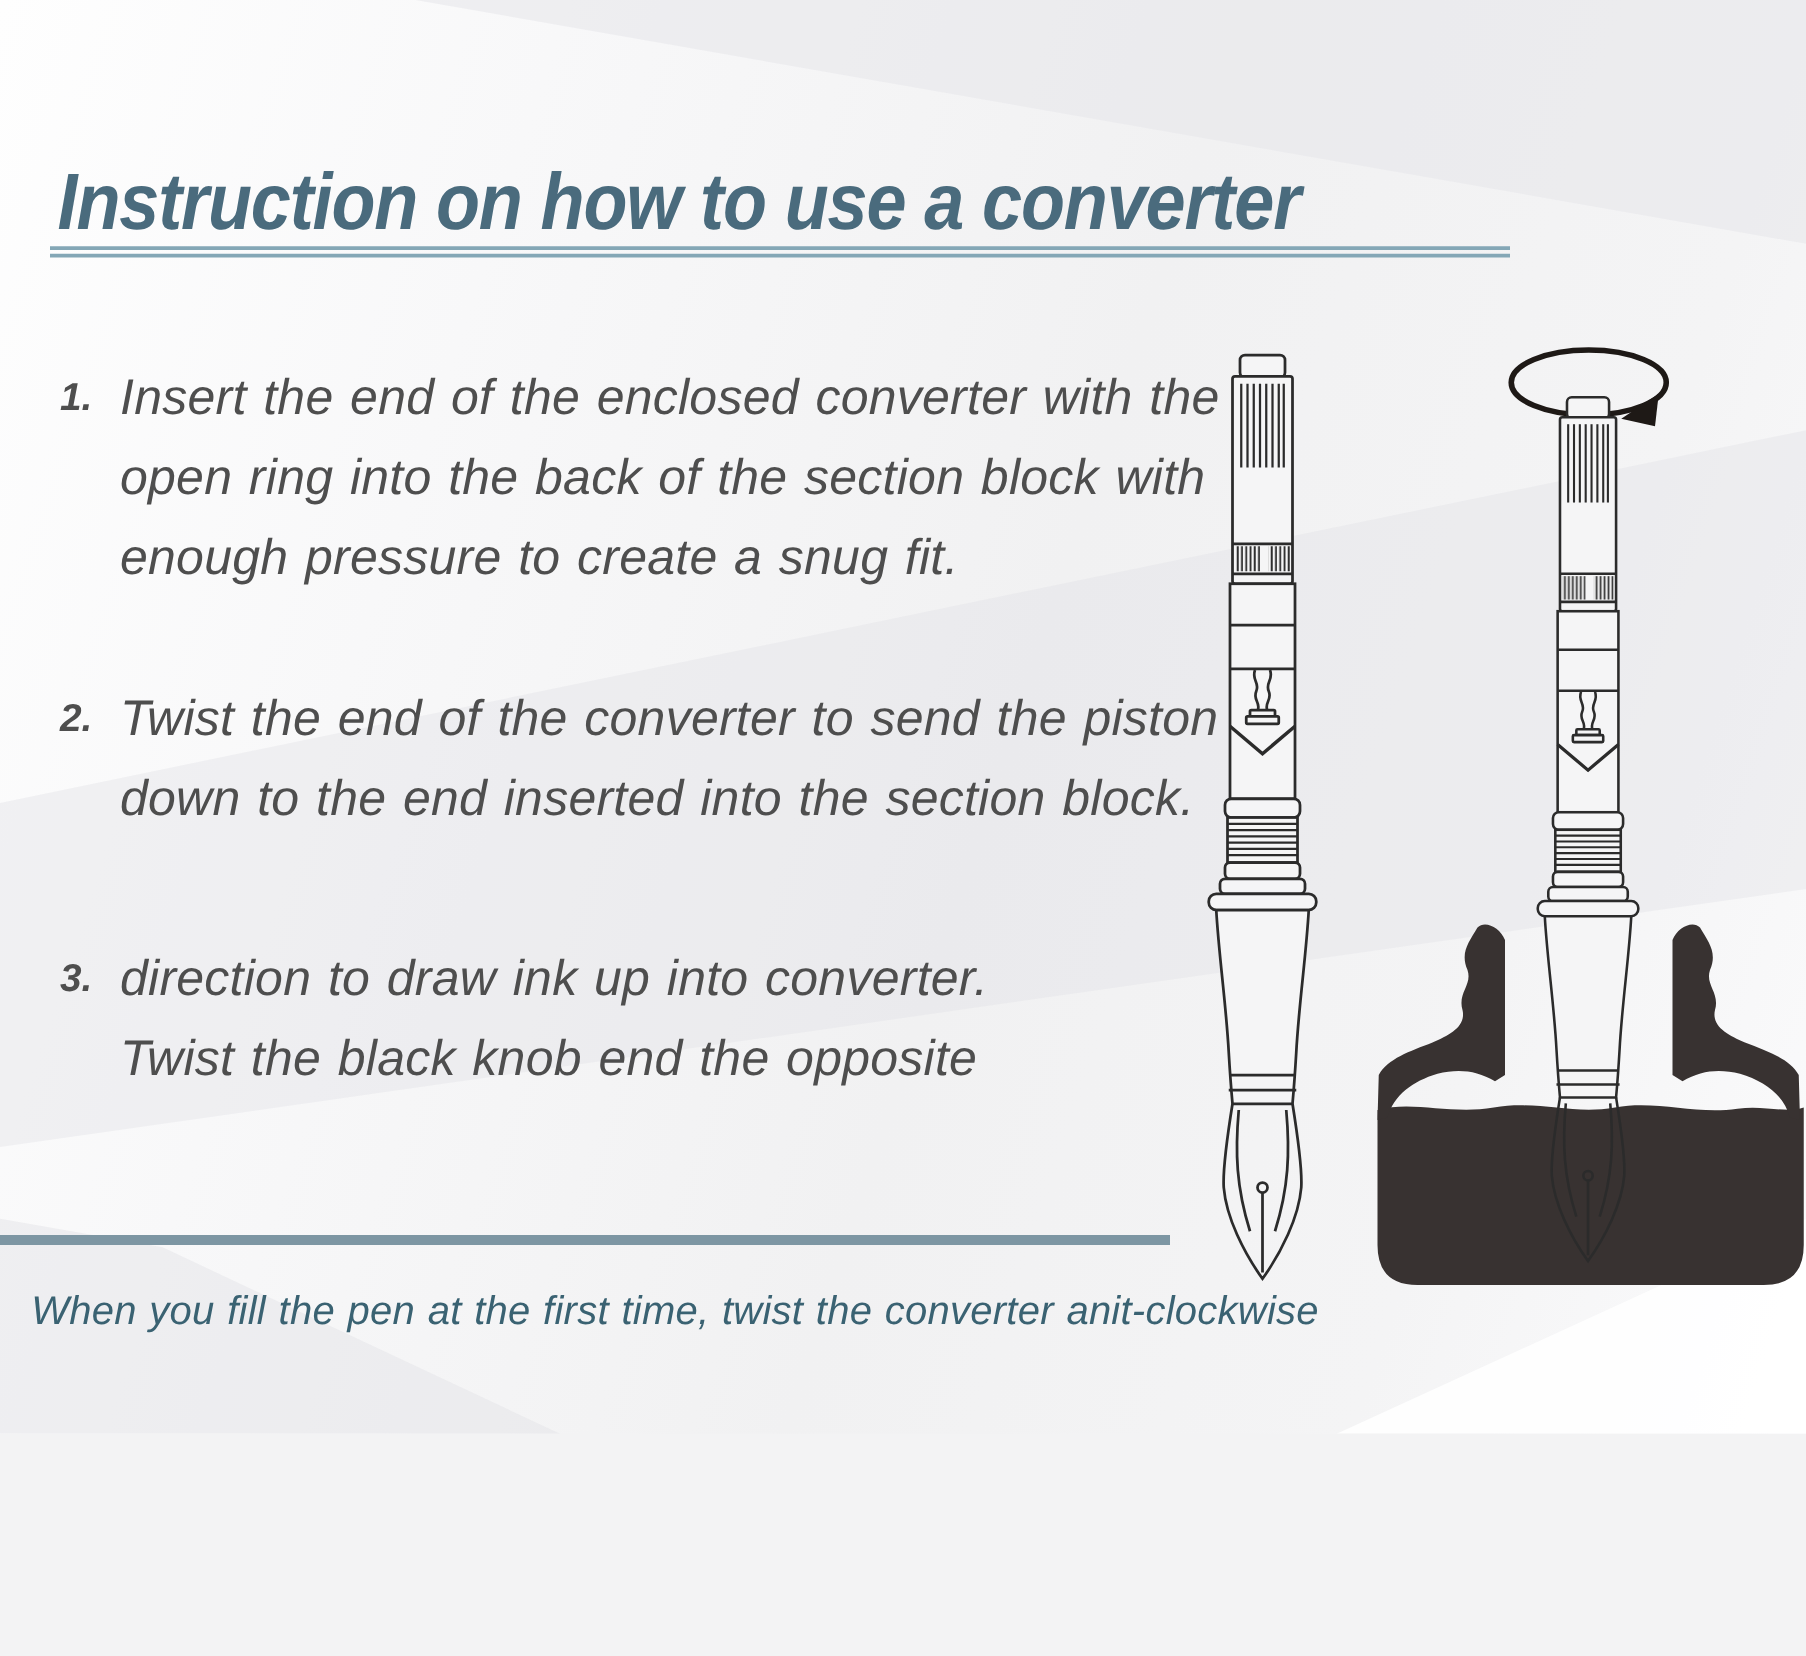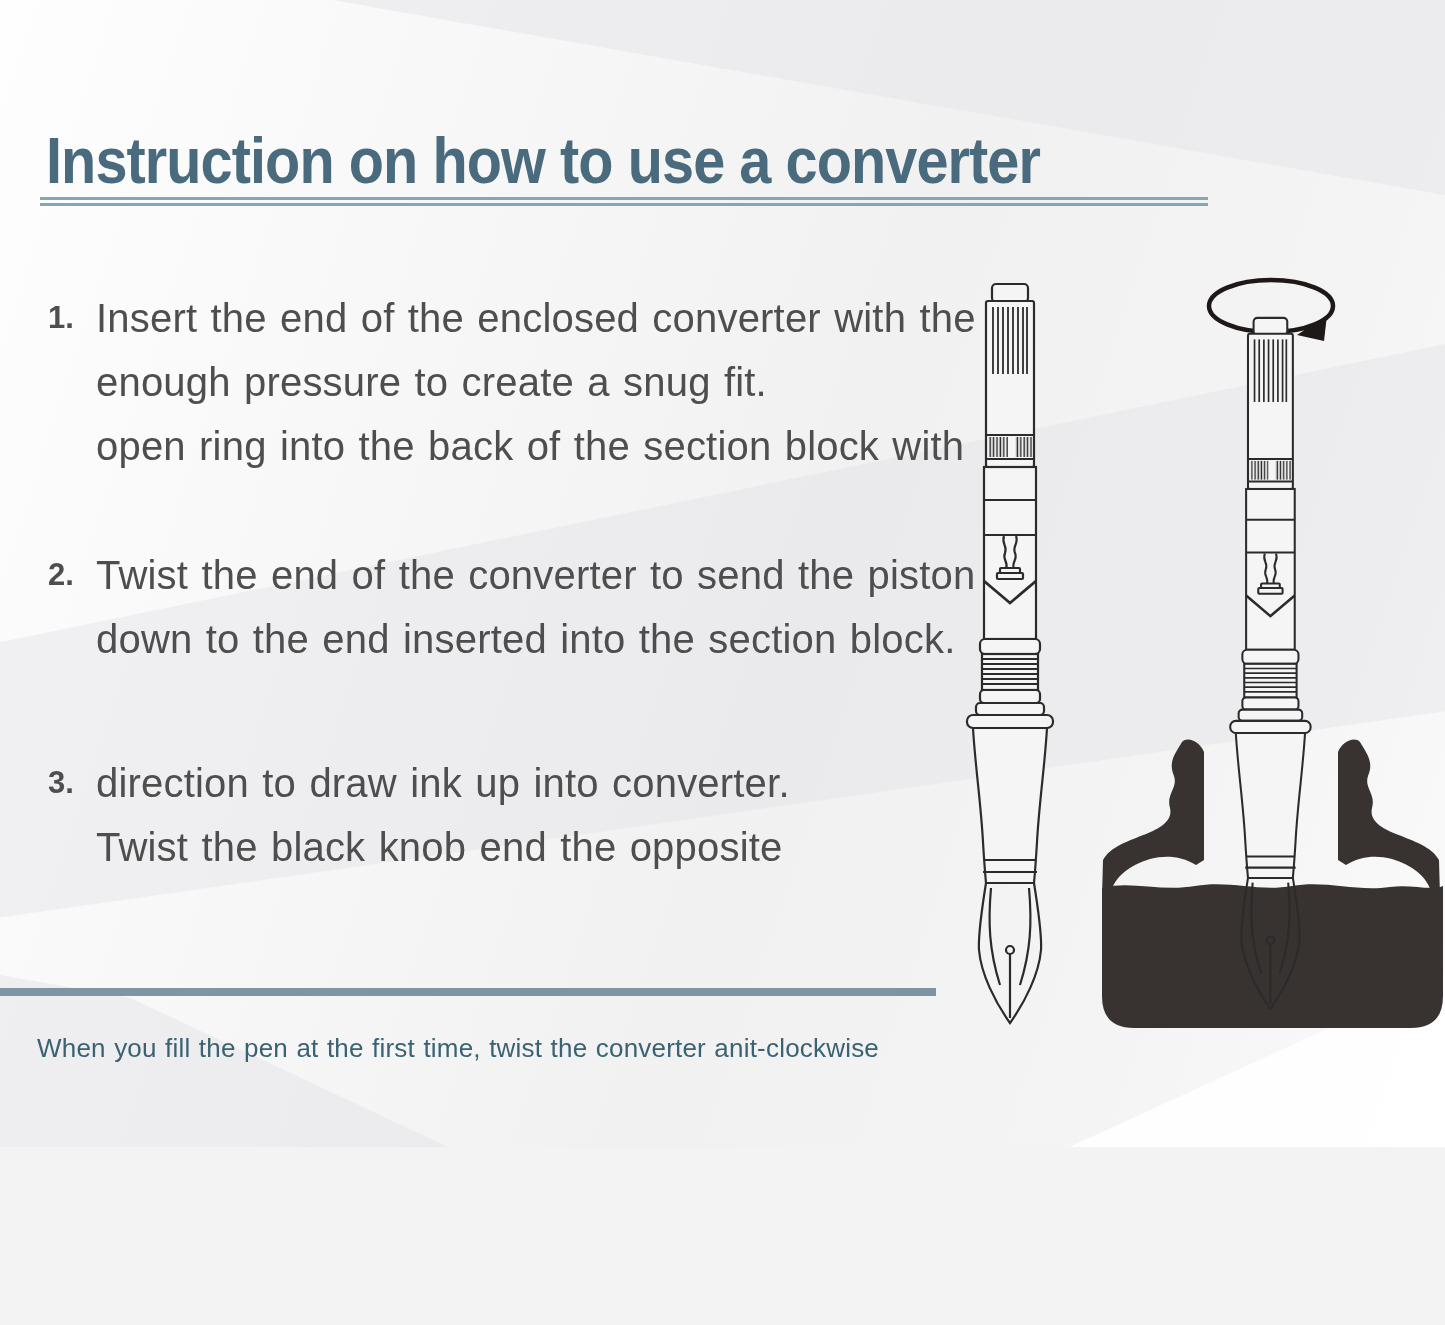--- a/index.html
+++ b/index.html
@@ -4,20 +4,21 @@
 <style>
   html,body{margin:0;padding:0;}
   body{
     width:1445px;height:1325px;overflow:hidden;
     font-family:"Liberation Sans", sans-serif;
     background:#f3f3f4;
   }
   .page{
     position:relative;width:1445px;height:1147px;overflow:hidden;
     background:linear-gradient(108deg,#fefefe 0%,#f8f8f9 25%,#f1f1f2 55%,#f4f4f5 80%,#fbfbfc 100%);
+    font-style:italic;
   }
   .bg{position:absolute;inset:0;pointer-events:none;}
   .bg-wedge-top{background:rgba(229,229,233,0.55);clip-path:polygon(23% 0,100% 0,100% 17%);}
   .bg-band-mid{background:rgba(226,226,230,0.40);clip-path:polygon(0 56%,100% 30%,100% 62%,0 80%);}
   .bg-wedge-bottom-left{background:rgba(227,227,231,0.50);clip-path:polygon(0 85%,9% 87%,31% 100%,0 100%);}
   .bg-wedge-bottom-right{background:rgba(255,255,255,0.85);clip-path:polygon(74% 100%,100% 85%,100% 100%);}
 
   .title{
     position:absolute;left:46px;top:124px;margin:0;
     font-size:64px;font-weight:700;letter-spacing:-1px;white-space:nowrap;
@@ -41,22 +42,22 @@
   }
   .step1{top:286px;} .step2{top:543px;} .step3{top:751px;}
 
   .divider-bar{
     position:absolute;left:0;top:988px;width:936px;height:8px;
     background:var(--divider-bar-color,#7d96a3);
   }
 
   .note{position:absolute;left:25px;top:1026px;}
   .note div{
-    font-size:26px;line-height:45.5px;letter-spacing:0.2px;word-spacing:1px;
-    color:var(--note-text-color,#3a6272);white-space:nowrap;margin-left:12px;
+    font-size:32px;line-height:45.5px;letter-spacing:0.2px;word-spacing:1px;
+    color:var(--note-text-color,#3a6272);white-space:nowrap;
   }
 
   svg.abs{position:absolute;overflow:visible;}
   .line-art{stroke:var(--line-art-color,#2b2b2b);}
   .ink-fill{fill:var(--ink-color,#383231);stroke:none;}
   .arrow-stroke{stroke:var(--arrow-color,#1e1916);fill:none;}
   .arrow-fill{fill:var(--arrow-color,#1e1916);stroke:none;}
 </style>
 </head>
 <body>
@@ -68,22 +69,22 @@
   <div class="bg bg-wedge-bottom-left"></div>
   <div class="bg bg-wedge-bottom-right"></div>
 
   <h1 class="title">Instruction on how to use a converter</h1>
   <div class="title-underline"></div>
 
   <div class="step step1">
     <span class="num">1.</span>
     <div class="lines">
       <div>Insert the end of the enclosed converter with the</div>
+      <div>open ring into the back of the section block with</div>
       <div>enough pressure to create a snug fit.</div>
-      <div>open ring into the back of the section block with</div>
     </div>
   </div>
 
   <div class="step step2">
     <span class="num">2.</span>
     <div class="lines">
       <div>Twist the end of the converter to send the piston</div>
       <div>down to the end inserted into the section block.</div>
     </div>
   </div>

